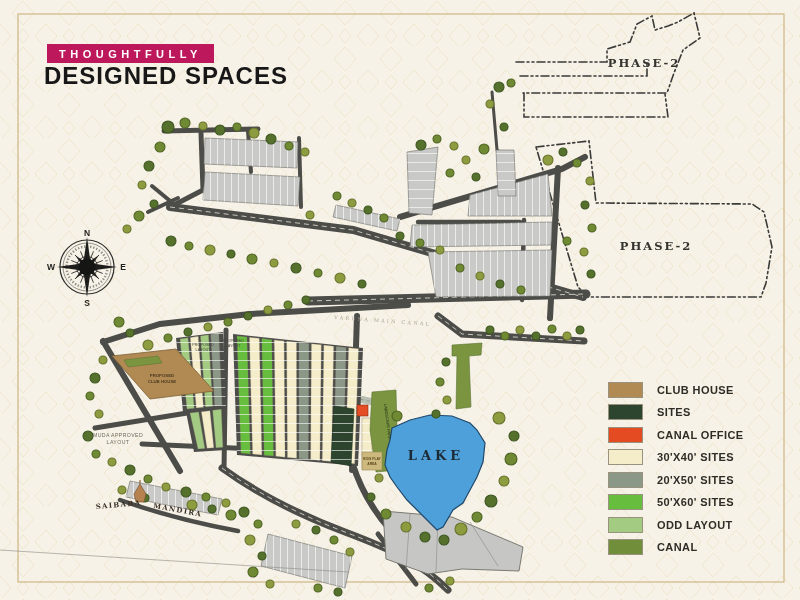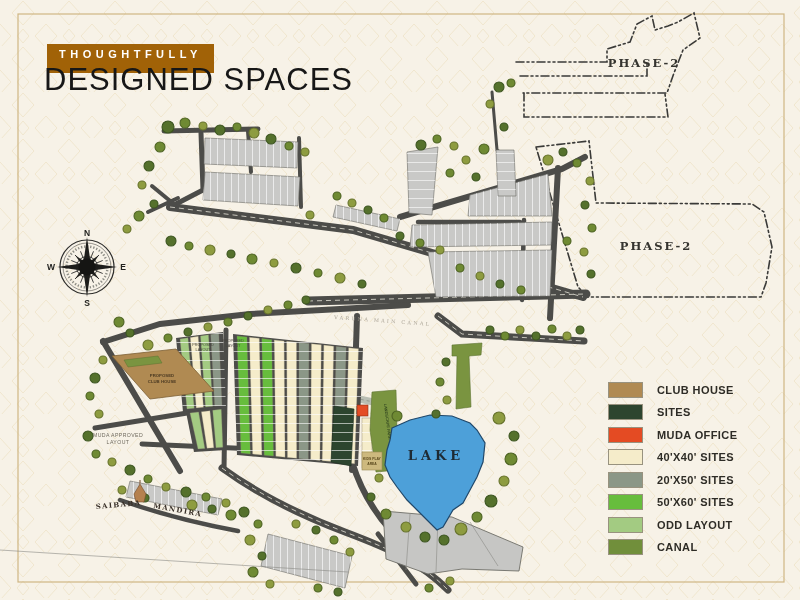--- a/index.html
+++ b/index.html
@@ -1,22 +1,22 @@
 <!DOCTYPE html>
 <html><head>
 <meta charset="utf-8">
 <style>
   html,body{margin:0;padding:0;background:#e8e4d8;}
   #canvas{position:relative;width:800px;height:600px;background:#f7f2e7;overflow:hidden;
           font-family:"Liberation Sans",sans-serif;}
   #mapsvg{position:absolute;left:0;top:0;}
-  .hdr-badge{position:absolute;left:47px;top:44px;background:#a16207;color:#ffffff;
-             font-size:11px;font-weight:bold;letter-spacing:4.5px;padding:4px 12px 13px 12px;}
-  .hdr-title{position:absolute;left:44px;top:62px;color:#171717;font-size:31px;
-             font-weight:400;letter-spacing:1px;white-space:nowrap;}
+  .hdr-badge{position:absolute;left:47px;top:44px;background:#be185d;color:#ffffff;
+             font-size:11px;font-weight:bold;letter-spacing:4.5px;padding:4px 12px 3px 12px;}
+  .hdr-title{position:absolute;left:44px;top:62px;color:#171717;font-size:24px;
+             font-weight:700;letter-spacing:1px;white-space:nowrap;}
   .legend{position:absolute;left:608px;top:382px;}
   .legend-row{display:flex;align-items:center;height:15px;margin-bottom:7.5px;}
   .swatch{width:33px;height:14px;border:1px solid #98927f;margin-right:14px;flex:0 0 auto;}
   .legend-label{font-size:11px;font-weight:bold;color:#2e2c26;letter-spacing:0.4px;white-space:nowrap;}
   .serif{font-family:"DejaVu Serif",serif;}
   text{user-select:none;}
 </style>
 </head>
 <body>
 
@@ -524,25 +524,25 @@
   <div class="legend-row">
     <span class="swatch" style="background-color: rgb(176, 138, 82);"></span>
     <span class="legend-label">CLUB HOUSE</span>
   </div>
   <div class="legend-row">
     <span class="swatch" style="background-color: rgb(45, 69, 47);"></span>
     <span class="legend-label">SITES</span>
   </div>
   <div class="legend-row">
     <span class="swatch" style="background-color: rgb(228, 75, 35);"></span>
-    <span class="legend-label">MUDA OFFICE</span>
+    <span class="legend-label">CANAL OFFICE</span>
   </div>
   <div class="legend-row">
     <span class="swatch" style="background-color: rgb(245, 236, 202);"></span>
-    <span class="legend-label">40'X40' SITES</span>
+    <span class="legend-label">30'X40' SITES</span>
   </div>
   <div class="legend-row">
     <span class="swatch" style="background-color: rgb(139, 151, 135);"></span>
     <span class="legend-label">20'X50' SITES</span>
   </div>
   <div class="legend-row">
     <span class="swatch" style="background-color: rgb(103, 189, 61);"></span>
     <span class="legend-label">50'X60' SITES</span>
   </div>
   <div class="legend-row">

